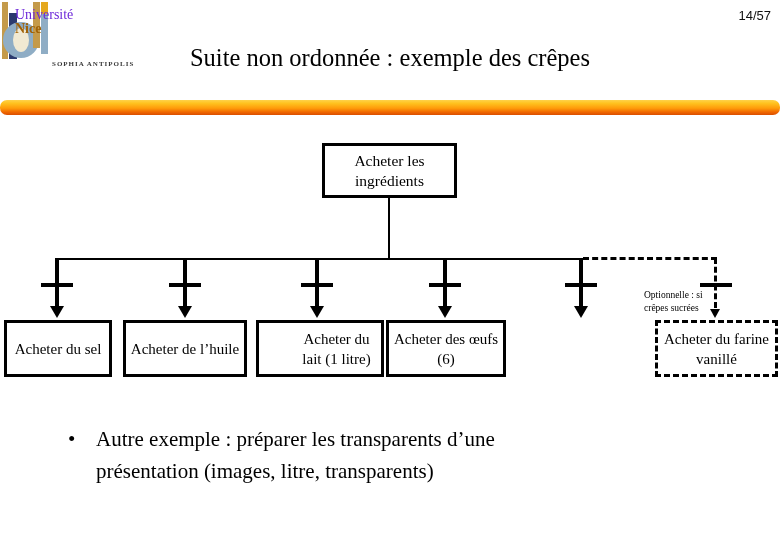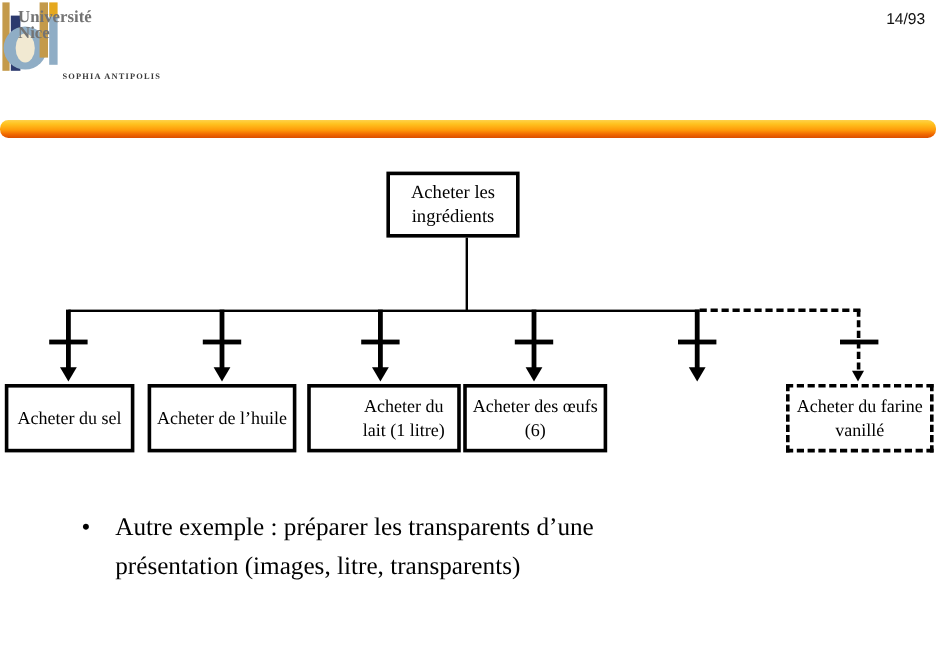--- a/index.html
+++ b/index.html
@@ -10,33 +10,33 @@
   
   .logo{position:absolute;left:2px;top:2px;width:150px;height:62px;}
   .logo .shape{position:absolute;}
   .lg-tan-l{left:0;top:0;width:6px;height:57px;background:#c49a4a;}
   .lg-navy{left:7px;top:11px;width:8px;height:46px;background:#2c3a6e;}
   .lg-circle{left:1px;top:20px;width:36px;height:36px;border-radius:50%;background:#8fadc5;}
   .lg-inner{left:11px;top:26px;width:16px;height:24px;border-radius:50%;background:#f1e9d2;}
   .lg-tan-r{left:31px;top:0;width:7px;height:46px;background:#c49a4a;}
   .lg-gold{left:39px;top:0;width:7px;height:12px;background:#e5a81e;}
   .lg-blue-r{left:39px;top:12px;width:7px;height:40px;background:#8fadc5;}
-  .lg-text1{position:absolute;left:13px;top:5px;font-size:14px;font-weight:bold;color:#737373;letter-spacing:0;}
-  .lg-text2{position:absolute;left:13px;top:19px;font-size:14px;font-weight:bold;color:#737373;}
+  .lg-text1{position:absolute;left:13px;top:5px;font-size:14px;font-weight:normal;color:#6d28d9;letter-spacing:0;}
+  .lg-text2{position:absolute;left:13px;top:19px;font-size:14px;font-weight:bold;color:#a16207;}
   .lg-text3{position:absolute;left:50px;top:25px;font-size:7px;font-weight:bold;color:#3a3a3a;letter-spacing:1px;margin-top:33px;}
   
   .page-num{position:absolute;top:8px;right:9px;font-family:"Liberation Sans","DejaVu Sans",sans-serif;font-size:13px;color:#111;}
   .title{position:absolute;left:0;right:0;top:44px;text-align:center;font-size:24.5px;color:#000;}
   .grad-bar{position:absolute;left:0;top:100px;width:780px;height:15px;border-radius:7px;
     background:linear-gradient(to bottom,#ffd24a 0%,#ffc21f 22%,#ff9b0a 55%,#f06800 80%,#da4e00 100%);}
   
   .dbox{position:absolute;box-sizing:border-box;border:3px solid #000;background:#fff;
     display:flex;align-items:center;justify-content:center;text-align:center;
     font-size:15px;line-height:20px;color:#000;padding:2px 3px;}
-  .root-box{left:322px;top:143px;width:111px;height:55px;font-size:15.5px;}
+  .root-box{left:322px;top:143px;width:135px;height:55px;font-size:15.5px;}
   .child{top:320px;height:57px;}
   .b1{left:4px;width:108px;}
   .b2{left:123px;width:124px;}
   .b3{left:256px;width:128px;padding-left:36px;}
   .b4{left:386px;width:120px;}
   .b5{left:515px;width:131px;}
   .b6{left:655px;width:123px;border-style:dashed;}
   .line{position:absolute;background:#000;}
   .stem{left:388px;top:198px;width:2px;height:61px;}
   .hline{left:57px;top:258px;width:526px;height:2px;}
@@ -70,22 +70,23 @@
     <div class="shape lg-circle"></div>
     <div class="shape lg-inner"></div>
     <div class="shape lg-tan-r"></div>
     <div class="shape lg-gold"></div>
     <div class="shape lg-blue-r"></div>
     <div class="lg-text1">Université</div>
     <div class="lg-text2">Nice</div>
     <div class="lg-text3">SOPHIA ANTIPOLIS</div>
   </div>
 
-  <div class="page-num">14/93</div>
+  <div class="page-num">14/57</div>
 
+  <div class="title">Suite non ordonnée : exemple des crêpes</div>
 
   <div class="grad-bar"></div>
 
   <div class="dbox root-box">Acheter les ingrédients</div>
 
   <div class="line stem"></div>
   <div class="line hline"></div>
   <div class="hdash"></div>
 
   <div class="line vline v1"></div>
@@ -105,20 +106,22 @@
   <div class="arrow a4"></div>
 
   <div class="line vline v5"></div>
   <div class="line cross c5"></div>
   <div class="arrow a5"></div>
 
   <div class="vdash"></div>
   <div class="line cross c6"></div>
   <div class="arrow a6"></div>
 
+  <div class="annotation">Optionnelle : si
+crêpes sucrées</div>
 
   <div class="dbox child b1">Acheter du sel</div>
   <div class="dbox child b2">Acheter de l’huile</div>
   <div class="dbox child b3">Acheter du lait (1 litre)</div>
   <div class="dbox child b4">Acheter des œufs (6)</div>
   <div class="dbox child b6">Acheter du farine vanillé</div>
 
   <div class="bullet-row">
     <div class="bullet-glyph">•</div>
     <div class="bullet-text">Autre exemple : préparer les transparents d’une présentation (images, litre, transparents)</div>

